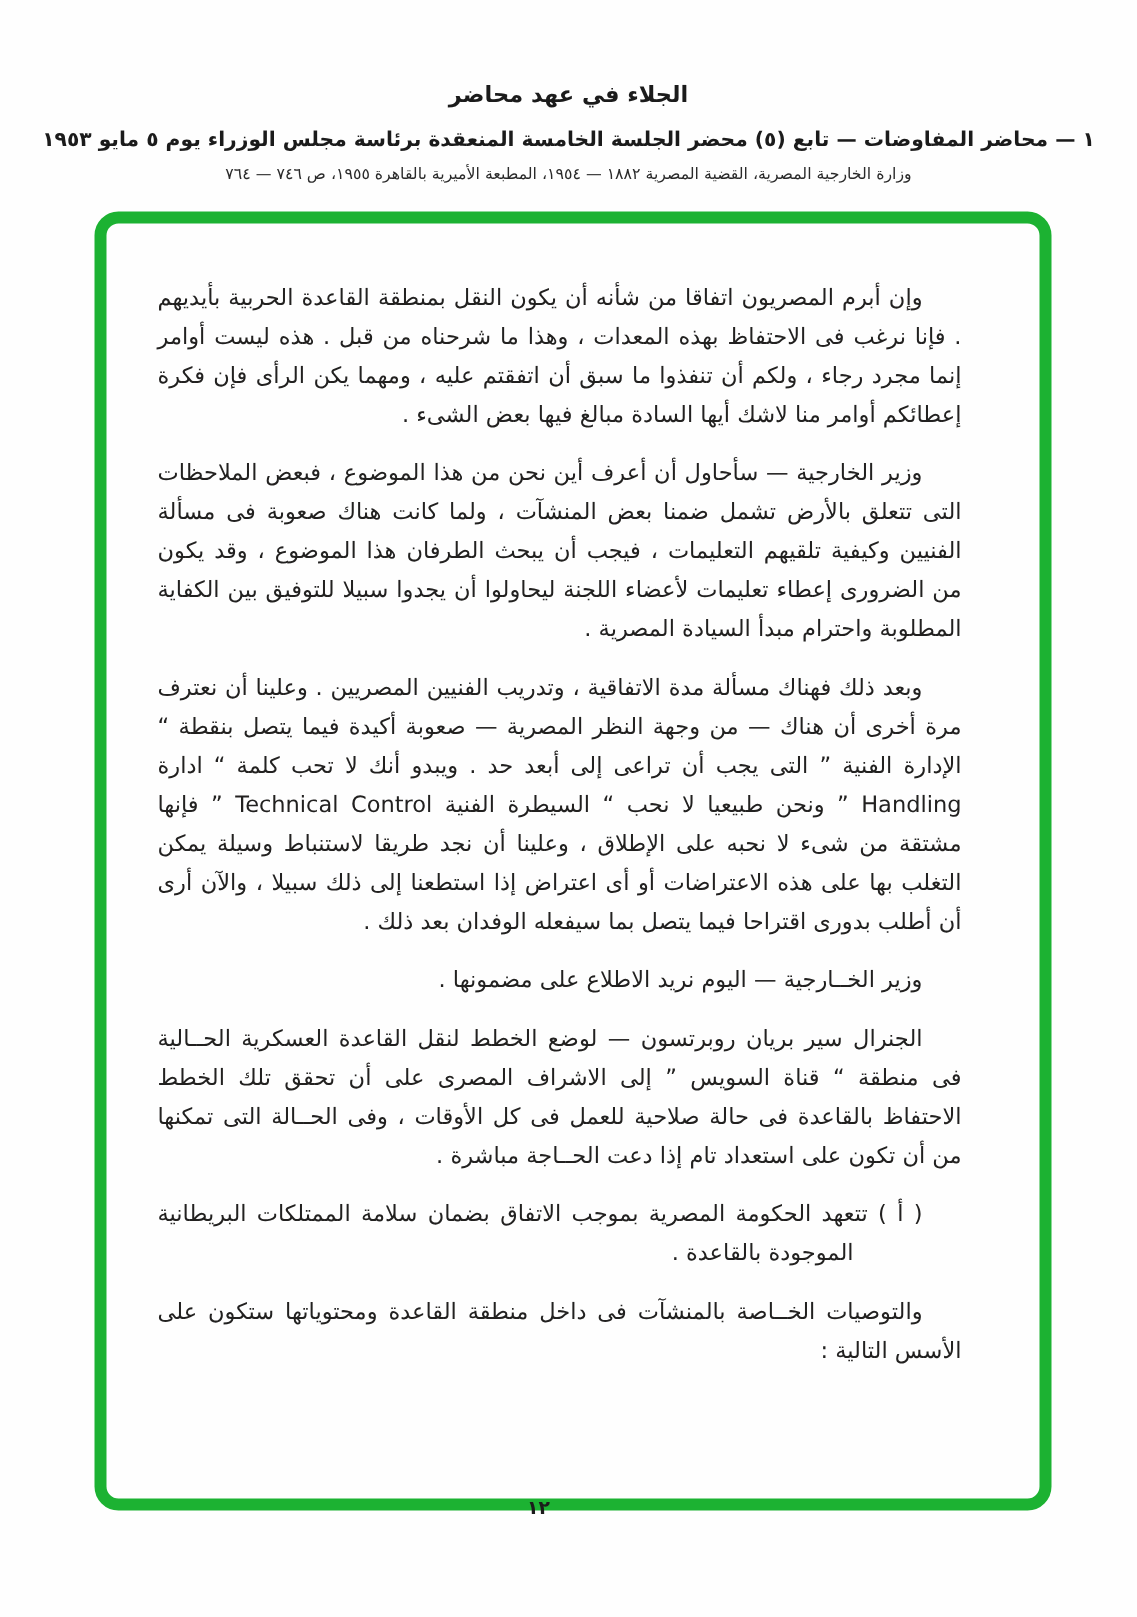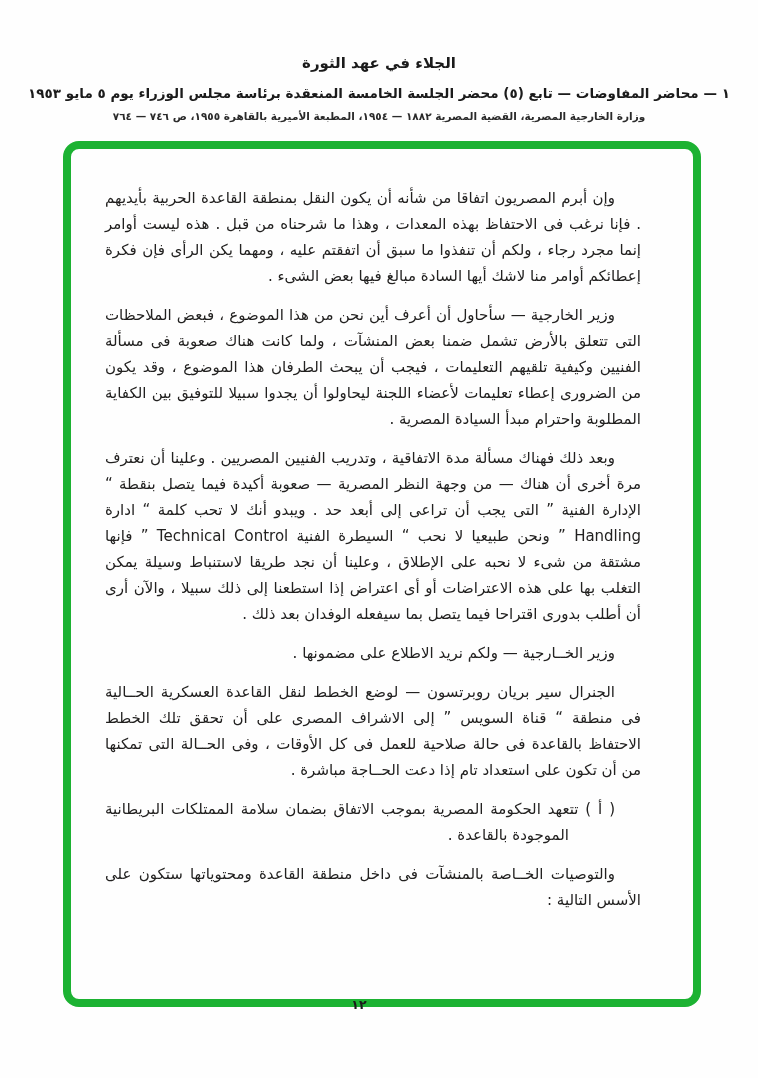--- a/index.html
+++ b/index.html
@@ -20,21 +20,21 @@
   .title {
     position: absolute; top: 54px; left: 0; width: 758px;
     font-size: 15px; font-weight: bold; letter-spacing: 0.2px;
   }
   .subtitle {
     position: absolute; top: 85px; left: 0; width: 758px;
     font-size: 13.5px; font-weight: bold; white-space: nowrap;
   }
   .source {
     position: absolute; top: 110px; left: 0; width: 758px;
-    font-size: 10.5px; font-weight: bold; color: #2a2a2a;
+    font-size: 10.5px; font-weight: normal; color: #2a2a2a;
   }
   .frame {
     position: absolute; left: 63px; top: 141px;
     width: 638px; height: 866px;
     box-sizing: border-box;
     border: 8px solid #1cb232;
     border-radius: 16px;
     background: transparent;
   }
   .body-text {
@@ -59,31 +59,31 @@
     text-align: center;
     font-size: 12.5px; font-weight: bold;
   }
 </style>
 </head>
 <body>
 
 <div class="page" dir="rtl" lang="ar">
 
   <div class="header">
-    <div class="title">الجلاء في عهد الثورة</div>
+    <div class="title">الجلاء في عهد محاضر</div>
     <div class="subtitle">١ — محاضر المفاوضات — تابع (٥) محضر الجلسة الخامسة المنعقدة برئاسة مجلس الوزراء يوم ٥ مايو ١٩٥٣</div>
     <div class="source">وزارة الخارجية المصرية، القضية المصرية ١٨٨٢ — ١٩٥٤، المطبعة الأميرية بالقاهرة ١٩٥٥، ص ٧٤٦ — ٧٦٤</div>
   </div>
 
   <div class="frame" style="border-color: rgb(28, 178, 50);">
     <div class="body-text">
       <p class="para">وإن أبرم المصريون اتفاقا من شأنه أن يكون النقل بمنطقة القاعدة الحربية بأيديهم . فإنا نرغب فى الاحتفاظ بهذه المعدات ، وهذا ما شرحناه من قبل . هذه ليست أوامر إنما مجرد رجاء ، ولكم أن تنفذوا ما سبق أن اتفقتم عليه ، ومهما يكن الرأى فإن فكرة إعطائكم أوامر منا لاشك أيها السادة مبالغ فيها بعض الشىء .</p>
       <p class="para">وزير الخارجية — سأحاول أن أعرف أين نحن من هذا الموضوع ، فبعض الملاحظات التى تتعلق بالأرض تشمل ضمنا بعض المنشآت ، ولما كانت هناك صعوبة فى مسألة الفنيين وكيفية تلقيهم التعليمات ، فيجب أن يبحث الطرفان هذا الموضوع ، وقد يكون من الضرورى إعطاء تعليمات لأعضاء اللجنة ليحاولوا أن يجدوا سبيلا للتوفيق بين الكفاية المطلوبة واحترام مبدأ السيادة المصرية .</p>
       <p class="para">وبعد ذلك فهناك مسألة مدة الاتفاقية ، وتدريب الفنيين المصريين . وعلينا أن نعترف مرة أخرى أن هناك — من وجهة النظر المصرية — صعوبة أكيدة فيما يتصل بنقطة “ الإدارة الفنية ” التى يجب أن تراعى إلى أبعد حد . ويبدو أنك لا تحب كلمة “ ادارة Handling ” ونحن طبيعيا لا نحب “ السيطرة الفنية Technical Control ” فإنها مشتقة من شىء لا نحبه على الإطلاق ، وعلينا أن نجد طريقا لاستنباط وسيلة يمكن التغلب بها على هذه الاعتراضات أو أى اعتراض إذا استطعنا إلى ذلك سبيلا ، والآن أرى أن أطلب بدورى اقتراحا فيما يتصل بما سيفعله الوفدان بعد ذلك .</p>
-      <p class="para">وزير الخــارجية — ولكم نريد الاطلاع على مضمونها .</p>
+      <p class="para">وزير الخــارجية — اليوم نريد الاطلاع على مضمونها .</p>
       <p class="para">الجنرال سير بريان روبرتسون — لوضع الخطط لنقل القاعدة العسكرية الحــالية فى منطقة “ قناة السويس ” إلى الاشراف المصرى على أن تحقق تلك الخطط الاحتفاظ بالقاعدة فى حالة صلاحية للعمل فى كل الأوقات ، وفى الحــالة التى تمكنها من أن تكون على استعداد تام إذا دعت الحــاجة مباشرة .</p>
       <p class="para hang">( أ ) تتعهد الحكومة المصرية بموجب الاتفاق بضمان سلامة الممتلكات البريطانية الموجودة بالقاعدة .</p>
       <p class="para">والتوصيات الخــاصة بالمنشآت فى داخل منطقة القاعدة ومحتوياتها ستكون على الأسس التالية :</p>
     </div>
   </div>
 
   <div class="pageno">١٢</div>
 
 </div>
 

